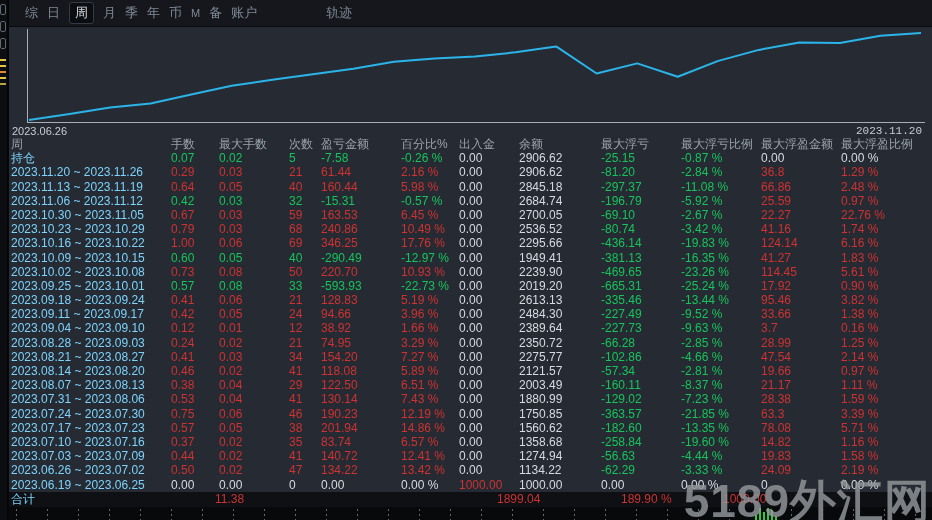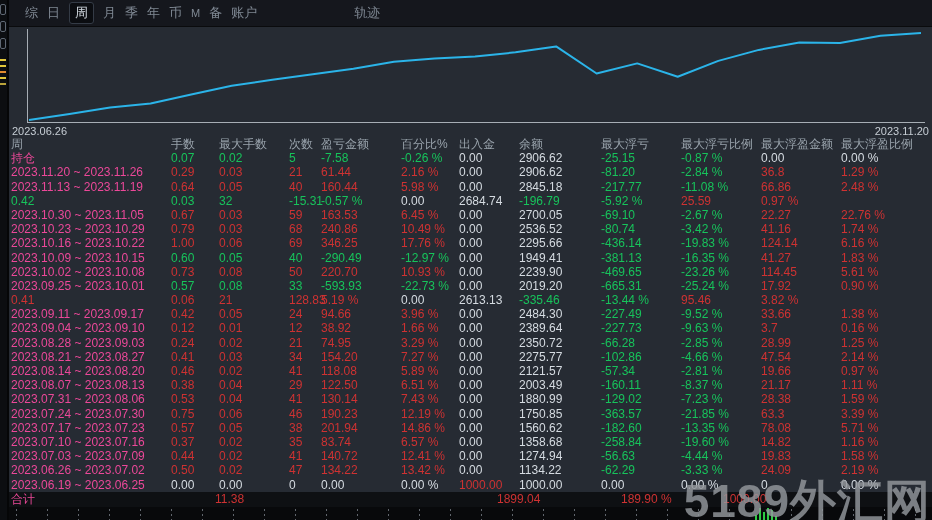--- a/index.html
+++ b/index.html
@@ -14,37 +14,37 @@
 
   .main { position:absolute; left:9px; top:0; width:923px; height:520px; background:#262b33; }
 
   
   .tabbar { height:27px; background:#15171d; display:flex; align-items:center;
             padding-left:16px; gap:9px; font-size:13px; color:#7f8893;
             border-bottom:1px solid #0a0b0d; }
   .tab { white-space:nowrap; }
   .tab.active { background:#0b0d11; color:#d3dae1; padding:1px 5px; border-radius:3px; border:1px solid #343b46; }
   .tab.small { font-size:11px; }
-  .tab.traj { margin-left:88px; }
+  .tab.traj { margin-left:60px; }
 
   
   .chart-panel { position:relative; height:110px;text-align:right; }
   .chart-panel svg { position:absolute; left:0; top:0; }
   .xlab { position:absolute; bottom:0; font-size:11px; color:#c6cdd4; }
   .xlab.l { left:3px; }
-  .xlab.r { right:3px; }
+  .xlab.r { right:10px;font-family:Liberation Mono, monospace; }
 
   
   .table { font-size:12px; }
   .trow { display:grid; grid-template-columns:160px 48px 70px 32px 80px 58px 60px 82px 80px 80px 80px 1fr;
           height:14.2px; line-height:14.2px; white-space:nowrap; }
   .trow > div { overflow:visible; padding-left:2px; }
   .thead .trow > div { color:#99a3ac; }
   .cell.w  { color:#d5dbe1; }
-  .cell.d  { color:#ec4899; }
+  .cell.d  { color:#7dd3fc; }
   .cell.pos { color:#ce3232; }
   .cell.neg { color:#17c35b; }
   .trow.total { background:#0e1013; height:15px; line-height:15px;gap:44px; }
 
   
   .bottom-strip { position:relative; height:13px; background:#08090b; }
 
   .watermark { position:absolute; right:1px; bottom:1px; font-size:46px; font-weight:bold;
                color:#94989d; opacity:.82; z-index:9; letter-spacing:1px; line-height:36px; }
 </style>
@@ -129,26 +129,27 @@
           </div>
           <div class="trow">
             <div class="cell d">2023.11.13 ~ 2023.11.19</div>
             <div class="cell pos">0.64</div>
             <div class="cell pos">0.05</div>
             <div class="cell pos">40</div>
             <div class="cell pos">160.44</div>
             <div class="cell pos">5.98 %</div>
             <div class="cell w">0.00</div>
             <div class="cell w">2845.18</div>
-            <div class="cell neg">-217.77</div>
+            <div class="cell neg">-297.37</div>
             <div class="cell neg">-11.08 %</div>
             <div class="cell pos">66.86</div>
             <div class="cell pos">2.48 %</div>
           </div>
           <div class="trow">
+            <div class="cell d">2023.11.06 ~ 2023.11.12</div>
             <div class="cell neg">0.42</div>
             <div class="cell neg">0.03</div>
             <div class="cell neg">32</div>
             <div class="cell neg">-15.31</div>
             <div class="cell neg">-0.57 %</div>
             <div class="cell w">0.00</div>
             <div class="cell w">2684.74</div>
             <div class="cell neg">-196.79</div>
             <div class="cell neg">-5.92 %</div>
             <div class="cell pos">25.59</div>
@@ -232,20 +233,21 @@
             <div class="cell neg">-593.93</div>
             <div class="cell neg">-22.73 %</div>
             <div class="cell w">0.00</div>
             <div class="cell w">2019.20</div>
             <div class="cell neg">-665.31</div>
             <div class="cell neg">-25.24 %</div>
             <div class="cell pos">17.92</div>
             <div class="cell pos">0.90 %</div>
           </div>
           <div class="trow">
+            <div class="cell d">2023.09.18 ~ 2023.09.24</div>
             <div class="cell pos">0.41</div>
             <div class="cell pos">0.06</div>
             <div class="cell pos">21</div>
             <div class="cell pos">128.83</div>
             <div class="cell pos">5.19 %</div>
             <div class="cell w">0.00</div>
             <div class="cell w">2613.13</div>
             <div class="cell neg">-335.46</div>
             <div class="cell neg">-13.44 %</div>
             <div class="cell pos">95.46</div>

